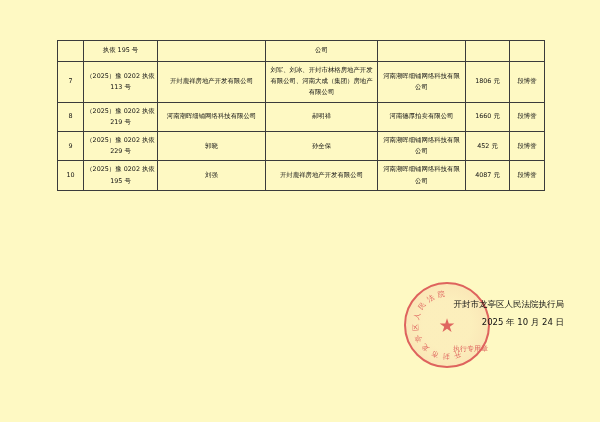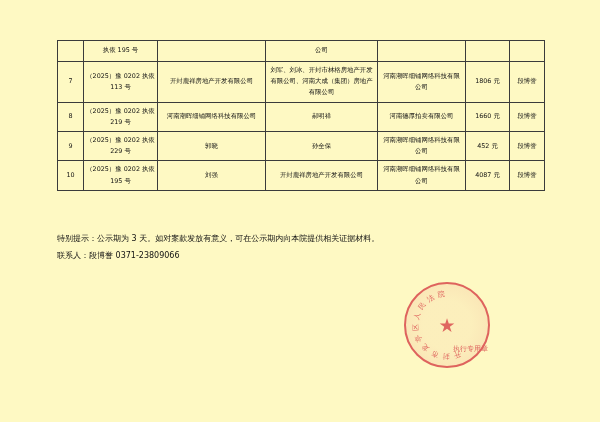--- a/index.html
+++ b/index.html
@@ -185,38 +185,38 @@
         <td>（2025）豫 0202 执依 195 号</td>
         <td>刘强</td>
         <td>开封鹿祥房地产开发有限公司</td>
         <td>河南潮晖细铺网络科技有限公司</td>
         <td>4087 元</td>
         <td>段博誉</td>
       </tr>
     </tbody>
   </table>
 
-  <div class="notes">
-    <div class="line">特别提示：公示期为 3 天。如对案款发放有意义，可在公示期内向本院提供相关证据材料。</div>
-    <div class="line">联系人：段博誉 0371-23809066</div>
-  </div>
 
   <div class="seal-ink"></div>
   <div class="seal">
     <div class="seal-top">
 
     <span style="transform: rotate(-199.5deg) translate(0px, -31px) translate(-50%, -50%) rotate(0deg); position: absolute; left: 50%; top: 50%; transform-origin: 0px 0px;">开</span>
         <span style="transform: rotate(-178.5deg) translate(0px, -31px) translate(-50%, -50%) rotate(0deg); position: absolute; left: 50%; top: 50%; transform-origin: 0px 0px;">封</span>
         <span style="transform: rotate(-157.5deg) translate(0px, -31px) translate(-50%, -50%) rotate(0deg); position: absolute; left: 50%; top: 50%; transform-origin: 0px 0px;">市</span>
         <span style="transform: rotate(-136.5deg) translate(0px, -31px) translate(-50%, -50%) rotate(0deg); position: absolute; left: 50%; top: 50%; transform-origin: 0px 0px;">龙</span>
         <span style="transform: rotate(-115.5deg) translate(0px, -31px) translate(-50%, -50%) rotate(0deg); position: absolute; left: 50%; top: 50%; transform-origin: 0px 0px;">亭</span>
         <span style="transform: rotate(-94.5deg) translate(0px, -31px) translate(-50%, -50%) rotate(0deg); position: absolute; left: 50%; top: 50%; transform-origin: 0px 0px;">区</span>
         <span style="transform: rotate(-73.5deg) translate(0px, -31px) translate(-50%, -50%) rotate(0deg); position: absolute; left: 50%; top: 50%; transform-origin: 0px 0px;">人</span>
         <span style="transform: rotate(-52.5deg) translate(0px, -31px) translate(-50%, -50%) rotate(0deg); position: absolute; left: 50%; top: 50%; transform-origin: 0px 0px;">民</span>
         <span style="transform: rotate(-31.5deg) translate(0px, -31px) translate(-50%, -50%) rotate(0deg); position: absolute; left: 50%; top: 50%; transform-origin: 0px 0px;">法</span>
         <span style="transform: rotate(-10.5deg) translate(0px, -31px) translate(-50%, -50%) rotate(0deg); position: absolute; left: 50%; top: 50%; transform-origin: 0px 0px;">院</span>
       </div>
     <div class="star">★</div>
     <div class="seal-bottom">执行专用章</div>
   </div>
 
+  <div class="sign-block">
+    <div>开封市龙亭区人民法院执行局</div>
+    <div>2025 年 10 月 24 日</div>
+  </div>
 
 </div>
 
 </body></html>

